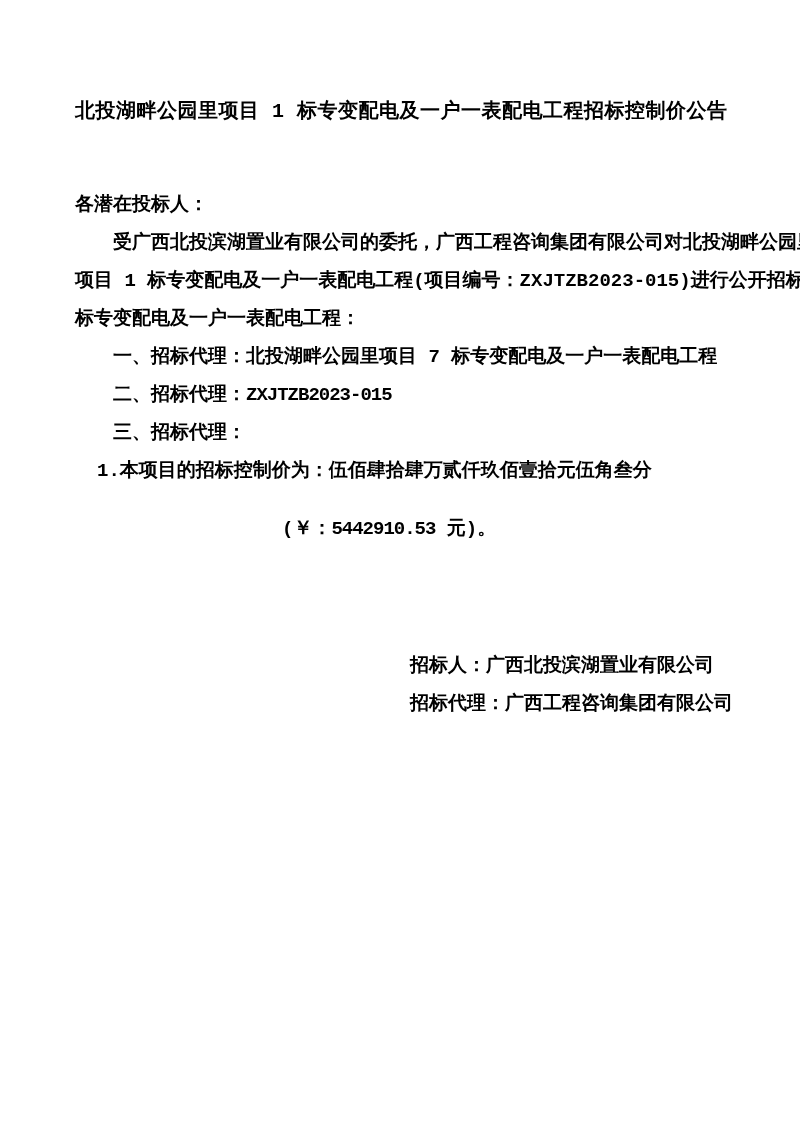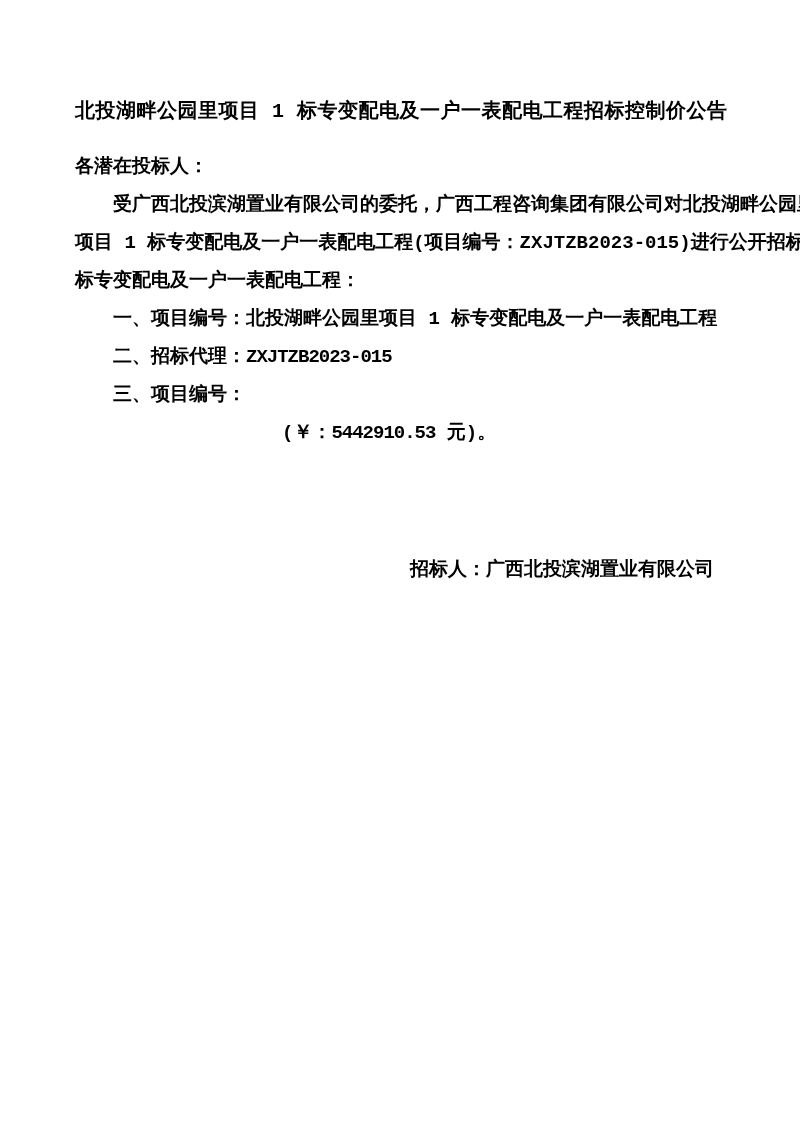--- a/index.html
+++ b/index.html
@@ -23,24 +23,24 @@
     line-height: 24px;
     text-align: center;
     letter-spacing: 0.5px;
     white-space: nowrap;
   }
   .line {
     font-size: 19px;
     line-height: 38px;
     white-space: nowrap;
   }
-  .salutation { margin-top: 24px; }
+  .salutation { margin-top: 62px; }
   .indent-2em { padding-left: 38px; }
   .indent-1em { padding-left: 22px; }
-  .amount-line { padding-left: 207px; }
+  .amount-line { padding-left: 207px; margin-top: 20px; }
   .latin { letter-spacing: -1px; font-family: Liberation Mono, monospace; }
   .signature-block {
     margin-top: 99px;
     margin-left: 335px;
   }
   .signature-date { padding-left: 57px; }
 </style>
 </head>
 <body>
 
@@ -49,34 +49,40 @@
 
     <div class="doc-title">北投湖畔公园里项目 1 标专变配电及一户一表配电工程招标控制价公告</div>
 
     <div class="line salutation">各潜在投标人：</div>
 
     <div class="line indent-2em">受广西北投滨湖置业有限公司的委托，广西工程咨询集团有限公司对北投湖畔公园里</div>
     <div class="line">项目 1 标专变配电及一户一表配电工程(项目编号：ZXJTZB2023-015)进行公开招标，现将</div>
     <div class="line">标专变配电及一户一表配电工程：</div>
 
     <div class="line indent-2em">
-      <span>一、项目编号：</span><span>北投湖畔公园里项目 1 标专变配电及一户一表配电工程</span>
+      <span>一、招标代理：</span><span>北投湖畔公园里项目 7 标专变配电及一户一表配电工程</span>
     </div>
 
     <div class="line indent-2em">
       <span>二、招标代理：</span><span class="latin">ZXJTZB2023-015</span>
     </div>
 
-    <div class="line indent-2em">三、项目编号：</div>
+    <div class="line indent-2em">三、招标代理：</div>
 
+    <div class="line indent-1em">
+      <span>1.本项目的招标控制价为：</span><span>伍佰肆拾肆万贰仟玖佰壹拾元伍角叁分</span>
+    </div>
 
     <div class="line amount-line">
       <span>(￥：</span><span class="latin">5442910.53</span><span> 元)。</span>
     </div>
 
     <div class="signature-block">
       <div class="line">
         <span>招标人：</span><span>广西北投滨湖置业有限公司</span>
       </div>
+      <div class="line">
+        <span>招标代理：</span><span>广西工程咨询集团有限公司</span>
+      </div>
     </div>
 
   </div>
 </div>
 
 </body></html>

